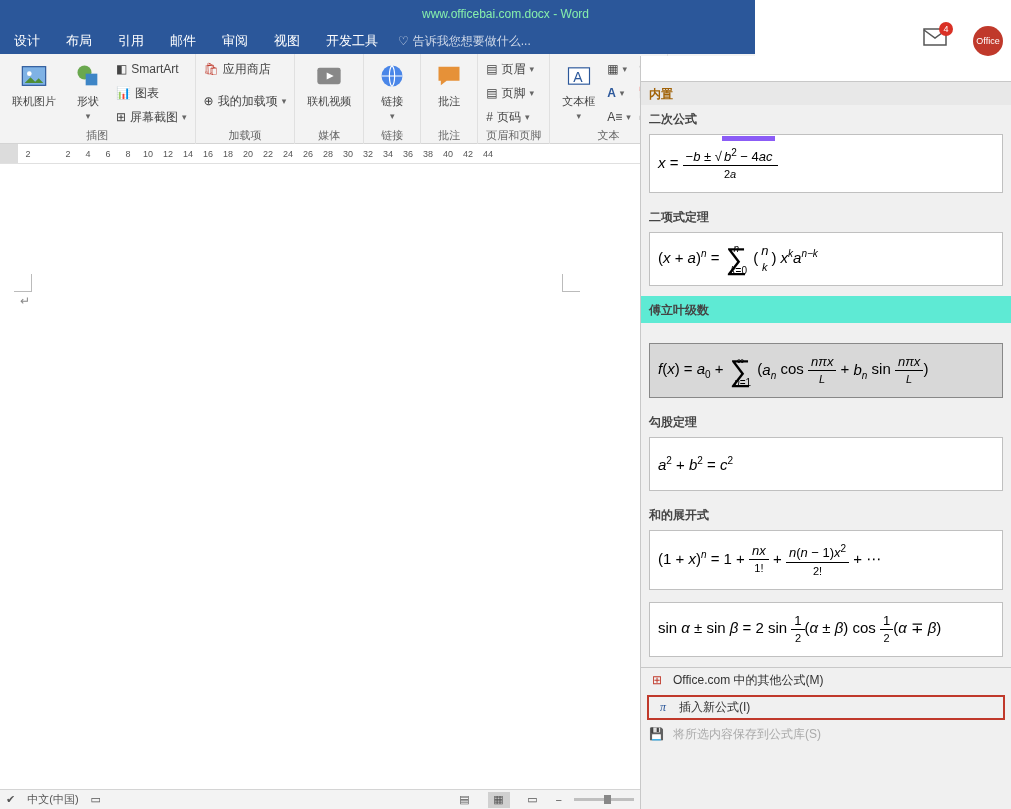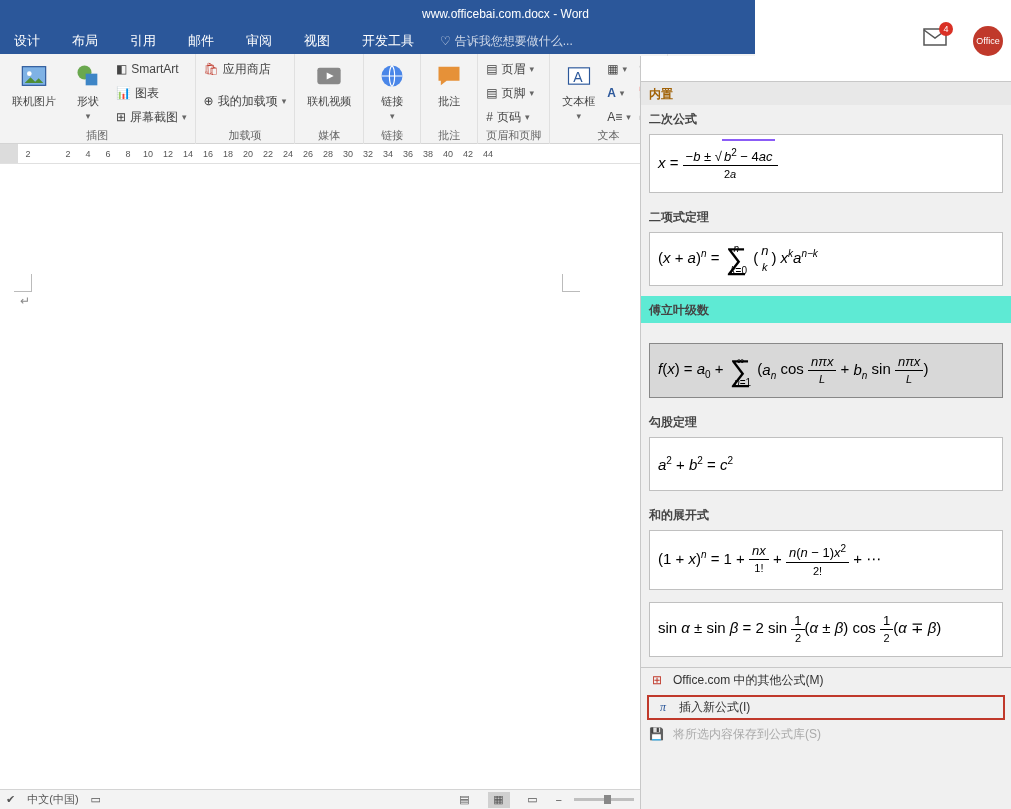--- a/index.html
+++ b/index.html
@@ -1,26 +1,26 @@
 <!DOCTYPE html>
 <html><head>
 <meta charset="utf-8">
 <style>
   * { margin:0; padding:0; box-sizing:border-box; font-family:"Microsoft YaHei","Segoe UI",sans-serif; }
   body { width:1011px; height:809px; background:#fff; overflow:hidden; position:relative; font-size:12px; }
 
   
-  .titlebar { height:28px; background:#2b579a; color:#ffffff; display:flex; align-items:center; position:relative; }
+  .titlebar { height:28px; background:#2b579a; color:#86efac; display:flex; align-items:center; position:relative; }
   .titlebar .title { position:absolute; left:50%; transform:translateX(-50%); font-size:12px; }
   .win-ctrls { position:absolute; right:0; display:flex; height:28px; }
   .win-ctrls .ctrl { width:46px; display:flex; align-items:center; justify-content:center; font-size:14px; }
   .win-box { position:absolute; right:170px; display:flex; align-items:center; }
 
   
-  .tabbar { height:26px; background:#2b579a; color:#fff; display:flex; align-items:center; padding:0 8px; gap:20px; }
+  .tabbar { height:26px; background:#2b579a; color:#fff; display:flex; align-items:center; padding:0 8px; gap:14px; }
   .tabbar .tab { font-size:13px; padding:4px 6px; cursor:pointer; }
   .tabbar .right { margin-left:auto; display:flex; align-items:center; gap:8px; }
   .tabbar .tell { color:#cfd8e8; font-size:12px; display:flex; align-items:center; gap:4px;}
   .tabbar .login { }
   .tabbar .share { background:#3b67a9; padding:4px 8px; display:flex; align-items:center; gap:4px;}
 
   
   .ribbon { height:90px; background:#f3f3f3; border-bottom:1px solid #d4d4d4; display:flex; position:relative; }
   .group { border-right:1px solid #e0e0e0; padding:4px 8px 0 8px; display:flex; flex-direction:column; height:90px; }
   .group .body { flex:1; display:flex; align-items:flex-start; gap:8px; }
@@ -346,21 +346,21 @@
   <div class="office-badge">Office</div>
 </div>
 
 <div class="gallery">
   <div class="hdr"></div>
   <div class="section-title">内置</div>
 
   <div class="cat">二次公式</div>
   <div class="eqbox">
     <span><i>x</i> = <span class="frac">
-          <span class="n">−<i>b</i> ± √<span style="border-top:2px solid #8b5cf6;padding:8px 2px;"><i>b</i><sup>2</sup> − 4<i>ac</i></span></span>
+          <span class="n">−<i>b</i> ± √<span style="border-top:5px solid #8b5cf6;padding:8px 2px;"><i>b</i><sup>2</sup> − 4<i>ac</i></span></span>
           <span class="d">2<i>a</i></span>
         </span></span>
   </div>
 
   <div class="cat">二项式定理</div>
   <div class="eqbox">
     <span>(<i>x</i> + <i>a</i>)<sup><i>n</i></sup> = <span class="sum">∑<span class="up"><i>n</i></span><span class="dn"><i>k</i>=0</span></span> (<span class="frac">
           <span class="n" style="border:none;"><i>n</i></span>
           <span class="d"><i>k</i></span>
         </span>) <i>x</i><sup><i>k</i></sup><i>a</i><sup><i>n−k</i></sup></span>

